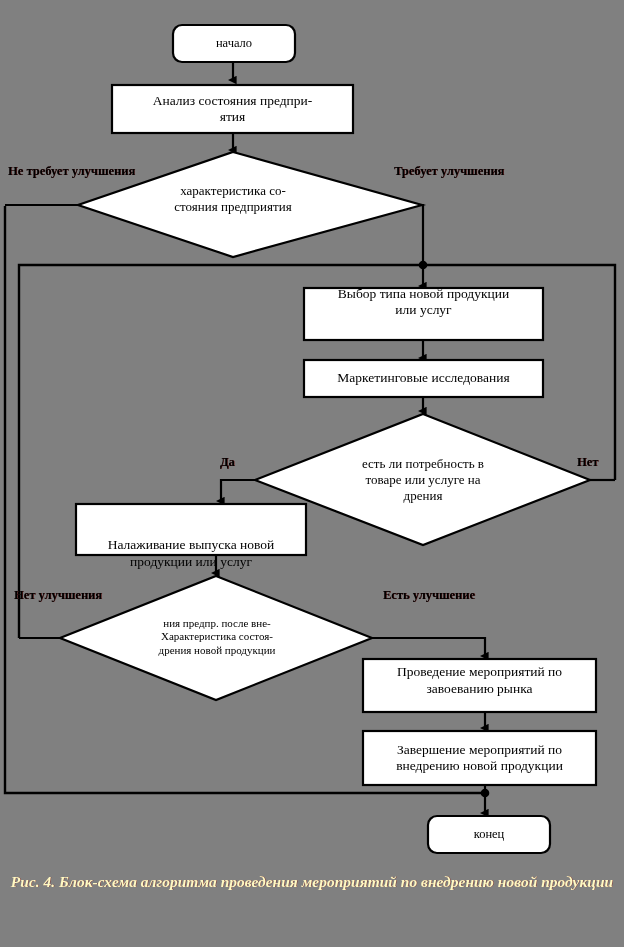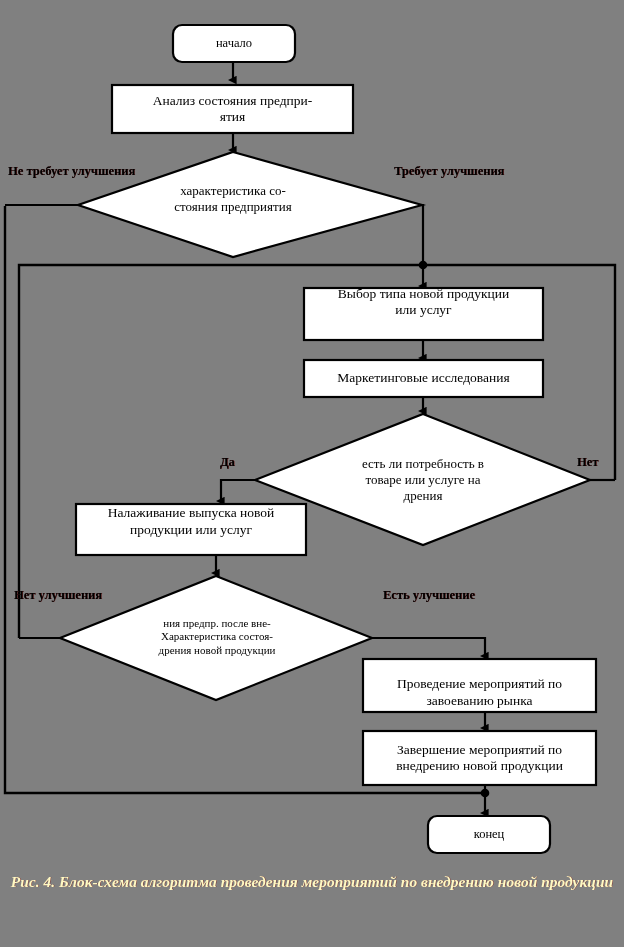--- a/index.html
+++ b/index.html
@@ -174,36 +174,36 @@
   </div>
 
   <div class="node-text t-decision" style="left:330px; top:451px; width:186px; height:58px;">
     <div style="width:100%">
       <span>есть  ли  потребность  в</span>
       <span>товаре  или  услуге  на</span>
       <span>дрения</span>
     </div>
   </div>
 
-  <div class="node-text t-process" style="left:76px; top:496px; width:230px; height:51px;">
+  <div class="node-text t-process" style="left:76px; top:528px; width:230px; height:51px;">
     <div style="width:100%">
       <span>Налаживание  выпуска  новой</span>
       <span>продукции  или  услуг</span>
     </div>
   </div>
 
   <div class="node-text t-decision-sm" style="left:126px; top:608px; width:182px; height:58px;">
     <div style="width:100%">
       <span>ния предпр. после вне-</span>
       <span>Характеристика состоя-</span>
       <span>дрения новой продукции</span>
     </div>
   </div>
 
-  <div class="node-text t-process" style="left:363px; top:659px; width:233px; height:43px;margin-top:12px;">
+  <div class="node-text t-process" style="left:363px; top:659px; width:233px; height:43px;">
     <div style="width:100%">
       <span>Проведение  мероприятий  по</span>
       <span>завоеванию  рынка</span>
     </div>
   </div>
 
   <div class="node-text t-process" style="left:363px; top:731px; width:233px; height:54px;">
     <div style="width:100%">
       <span>Завершение  мероприятий  по</span>
       <span>внедрению  новой  продукции</span>

